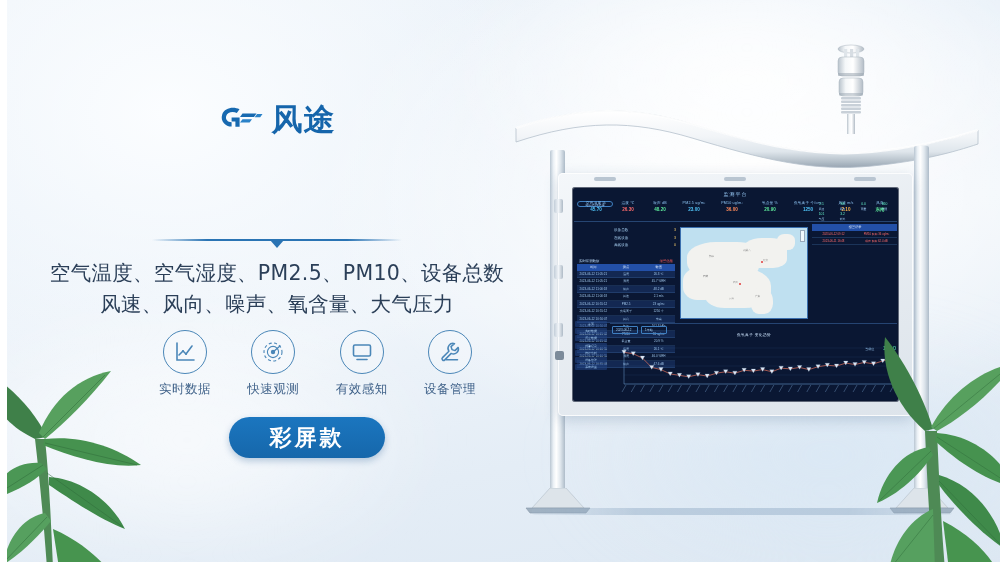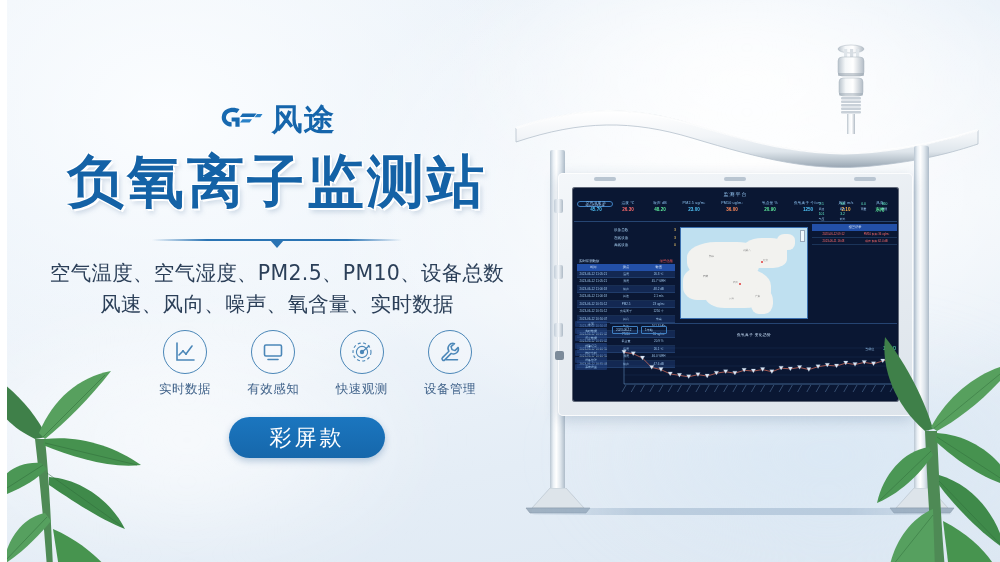--- a/index.html
+++ b/index.html
@@ -84,21 +84,21 @@
   }
   .feat .ring svg { display: block; }
   .feat .lbl {
     font-size: 12.5px; color: #41638a; letter-spacing: .5px; white-space: nowrap;
     font-family: "DejaVu Sans", "Liberation Sans", sans-serif;
   }
 
   .pill {
     position: absolute; left: 222px; top: 417px; width: 156px; height: 41px;
     border-radius: 21px; background: linear-gradient(180deg, #1b76bf 0%, #1667ab 100%);
-    color: #fff; font-size: 22px; font-weight: normal; letter-spacing: 3px;
+    color: #fff; font-size: 22px; font-weight: bold; letter-spacing: 3px;
     display: flex; align-items: center; justify-content: center;
     box-shadow: 0 3px 7px rgba(20,80,140,.28);
     font-family: "DejaVu Sans", "Liberation Sans", sans-serif;
     cursor: pointer;
   }
 
   
   .kiosk { position: absolute; left: 505px; top: 40px; width: 470px; height: 500px; }
 
   
@@ -265,66 +265,65 @@
       <svg class="logo-mark" viewBox="0 0 44 30">
         <path d="M20.5 4.2 C14.5 1.2 5.5 2.6 3.2 9.4 C1.0 16.0 6.4 21.6 12.6 21.6 L12.6 17.2 C8.6 17.2 6.2 14.4 7.2 11.0 C8.3 7.3 13.6 6.0 17.8 8.0 Z" fill="#1769b0"></path>
         <path d="M12.6 12.6 L20.6 12.6 L20.6 21.8 L16.4 21.8 L16.4 16.4 L12.6 16.4 Z" fill="#1769b0"></path>
         <path d="M23.5 8.6 L37.5 8.6 L35.0 12.0 L21.0 12.0 Z" fill="#1769b0"></path>
         <path d="M23.5 14.2 L33.0 14.2 L30.6 17.6 L21.0 17.6 Z" fill="#2a82c8"></path>
         <path d="M38.0 9.0 L43.5 9.0 L41.2 12.2 L35.7 12.2 Z" fill="#2a82c8"></path>
       </svg>
       <div class="logo-text">风途</div>
     </div>
 
-    <div class="main-title">负氧离子监测站</div>
 
     <div class="divider">
       <div class="line"></div>
       <div class="tri"></div>
     </div>
 
     <div class="subtitle">
       <div>空气温度、空气湿度、PM2.5、PM10、设备总数</div>
-      <div>风速、风向、噪声、氧含量、实时数据</div>
+      <div>风速、风向、噪声、氧含量、大气压力</div>
     </div>
 
     <div class="features">
 
       <div class="feat">
         <div class="ring">
           <svg width="24" height="24" viewBox="0 0 24 24">
             <path d="M4 3 L4 20 L21 20" fill="none" stroke="#4b87b8" stroke-width="1.6" stroke-linecap="round"></path>
             <polyline points="6,15 10,11 13,14 19,6" fill="none" stroke="#4b87b8" stroke-width="1.6" stroke-linecap="round" stroke-linejoin="round"></polyline>
             <circle cx="10" cy="11" r="1.1" fill="#4b87b8"></circle>
             <circle cx="13" cy="14" r="1.1" fill="#4b87b8"></circle>
           </svg>
         </div>
         <div class="lbl">实时数据</div>
       </div>
 
       <div class="feat">
         <div class="ring">
           <svg width="24" height="24" viewBox="0 0 24 24">
-            <rect x="3.5" y="5" width="17" height="11" rx="1.4" fill="none" stroke="#4b87b8" stroke-width="1.6"></rect>
-            <path d="M7 19.5 L17 19.5" stroke="#4b87b8" stroke-width="1.6" stroke-linecap="round"></path>
-          </svg>
-        </div>
-        <div class="lbl">有效感知</div>
-      </div>
-
-      <div class="feat">
-        <div class="ring">
-          <svg width="24" height="24" viewBox="0 0 24 24">
             <circle cx="12" cy="12" r="9" fill="none" stroke="#4b87b8" stroke-width="1.1" stroke-dasharray="3 2.4"></circle>
             <circle cx="12" cy="12" r="5.6" fill="none" stroke="#4b87b8" stroke-width="1.1"></circle>
             <circle cx="12" cy="12" r="2.2" fill="#4b87b8"></circle>
             <path d="M12 12 L19 6" stroke="#4b87b8" stroke-width="1.3" stroke-linecap="round"></path>
           </svg>
         </div>
         <div class="lbl">快速观测</div>
+      </div>
+
+      <div class="feat">
+        <div class="ring">
+          <svg width="24" height="24" viewBox="0 0 24 24">
+            <rect x="3.5" y="5" width="17" height="11" rx="1.4" fill="none" stroke="#4b87b8" stroke-width="1.6"></rect>
+            <path d="M7 19.5 L17 19.5" stroke="#4b87b8" stroke-width="1.6" stroke-linecap="round"></path>
+          </svg>
+        </div>
+        <div class="lbl">有效感知</div>
       </div>
 
       <div class="feat">
         <div class="ring">
           <svg width="24" height="24" viewBox="0 0 24 24">
             <path d="M16.5 3.6 a5 5 0 0 0 -5.6 7.6 L4.5 17.6 a1.6 1.6 0 0 0 2.3 2.3 L13.2 13.4 a5 5 0 0 0 7.0 -6.0 L17.0 10.6 L14.0 9.6 L13.0 6.6 Z" fill="none" stroke="#4b87b8" stroke-width="1.5" stroke-linejoin="round"></path>
             <path d="M8 19.8 L19.5 19.8" stroke="#4b87b8" stroke-width="1.5" stroke-linecap="round"></path>
           </svg>
         </div>
         <div class="lbl">设备管理</div>

